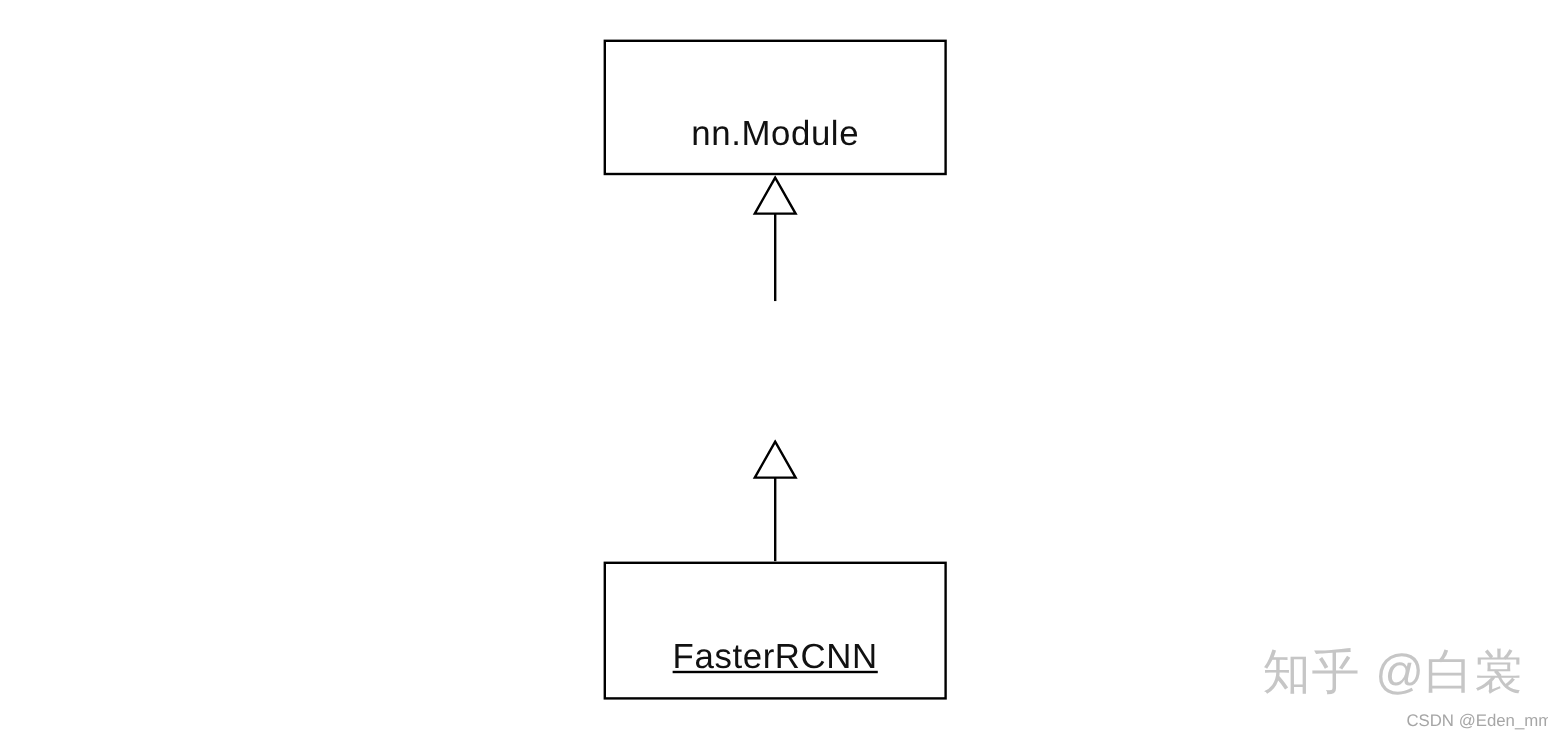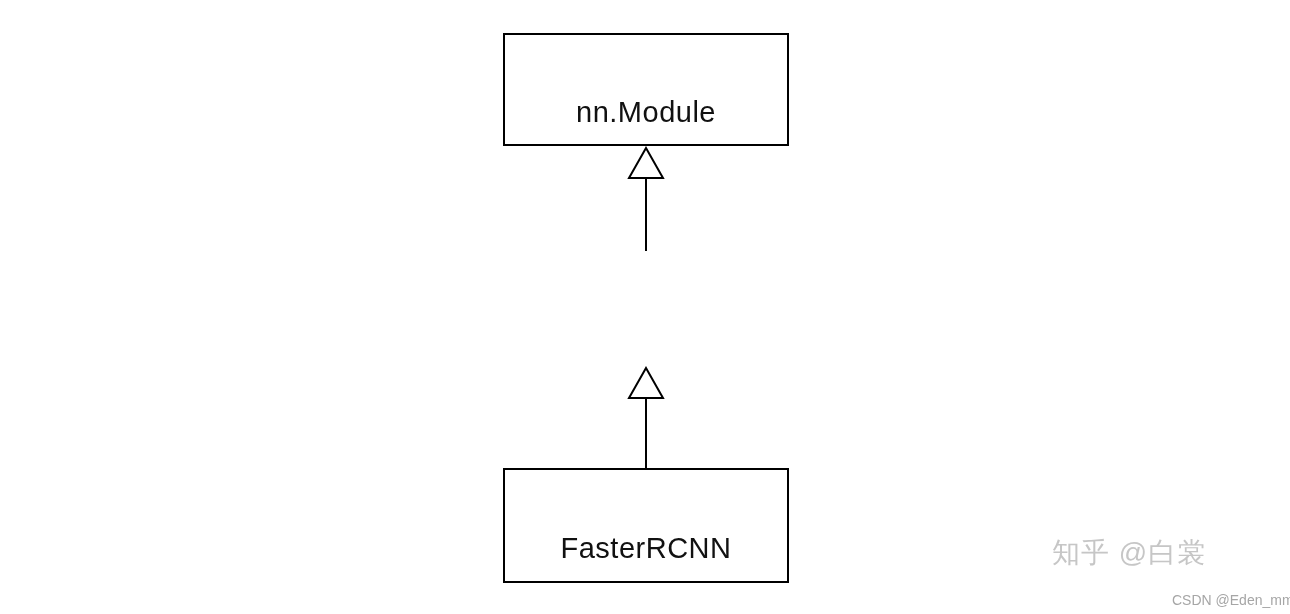--- a/index.html
+++ b/index.html
@@ -17,41 +17,41 @@
     left: 503px;
     width: 286px;
     border: 2px solid #000000;
     background: #ffffff;
     display: flex;
     align-items: center;
     justify-content: center;
   }
   .box-nn-module { top: 33px; height: 113px; }
   .box-generalized-rcnn { top: 251px; height: 115px; }
-  .box-faster-rcnn { top: 468px; height: 115px; }
+  .box-faster-rcnn { top: 468px; height: 115px; text-decoration: underline; }
   .class-label {
     font-size: 29px;
     color: #111111;
     letter-spacing: 0.5px;
     white-space: nowrap;
     margin-top: 45px;
   }
   .connector {
     position: absolute;
     left: 616px;
     width: 60px;
     display: block;
   }
   .connector-1 { top: 146px; height: 105px; }
   .connector-2 { top: 366px; height: 102px; }
   .watermark-zhihu {
     position: absolute;
     left: 1052px;
     top: 538px;
-    font-size: 28px;
+    font-size: 40px;
     line-height: 1.1;
     color: #c6c6c6;
     text-shadow: 2px 2px 1px #ffffff;
     white-space: nowrap;
     letter-spacing: 1px;
   }
   .watermark-csdn {
     position: absolute;
     left: 1172px;
     top: 592px;

